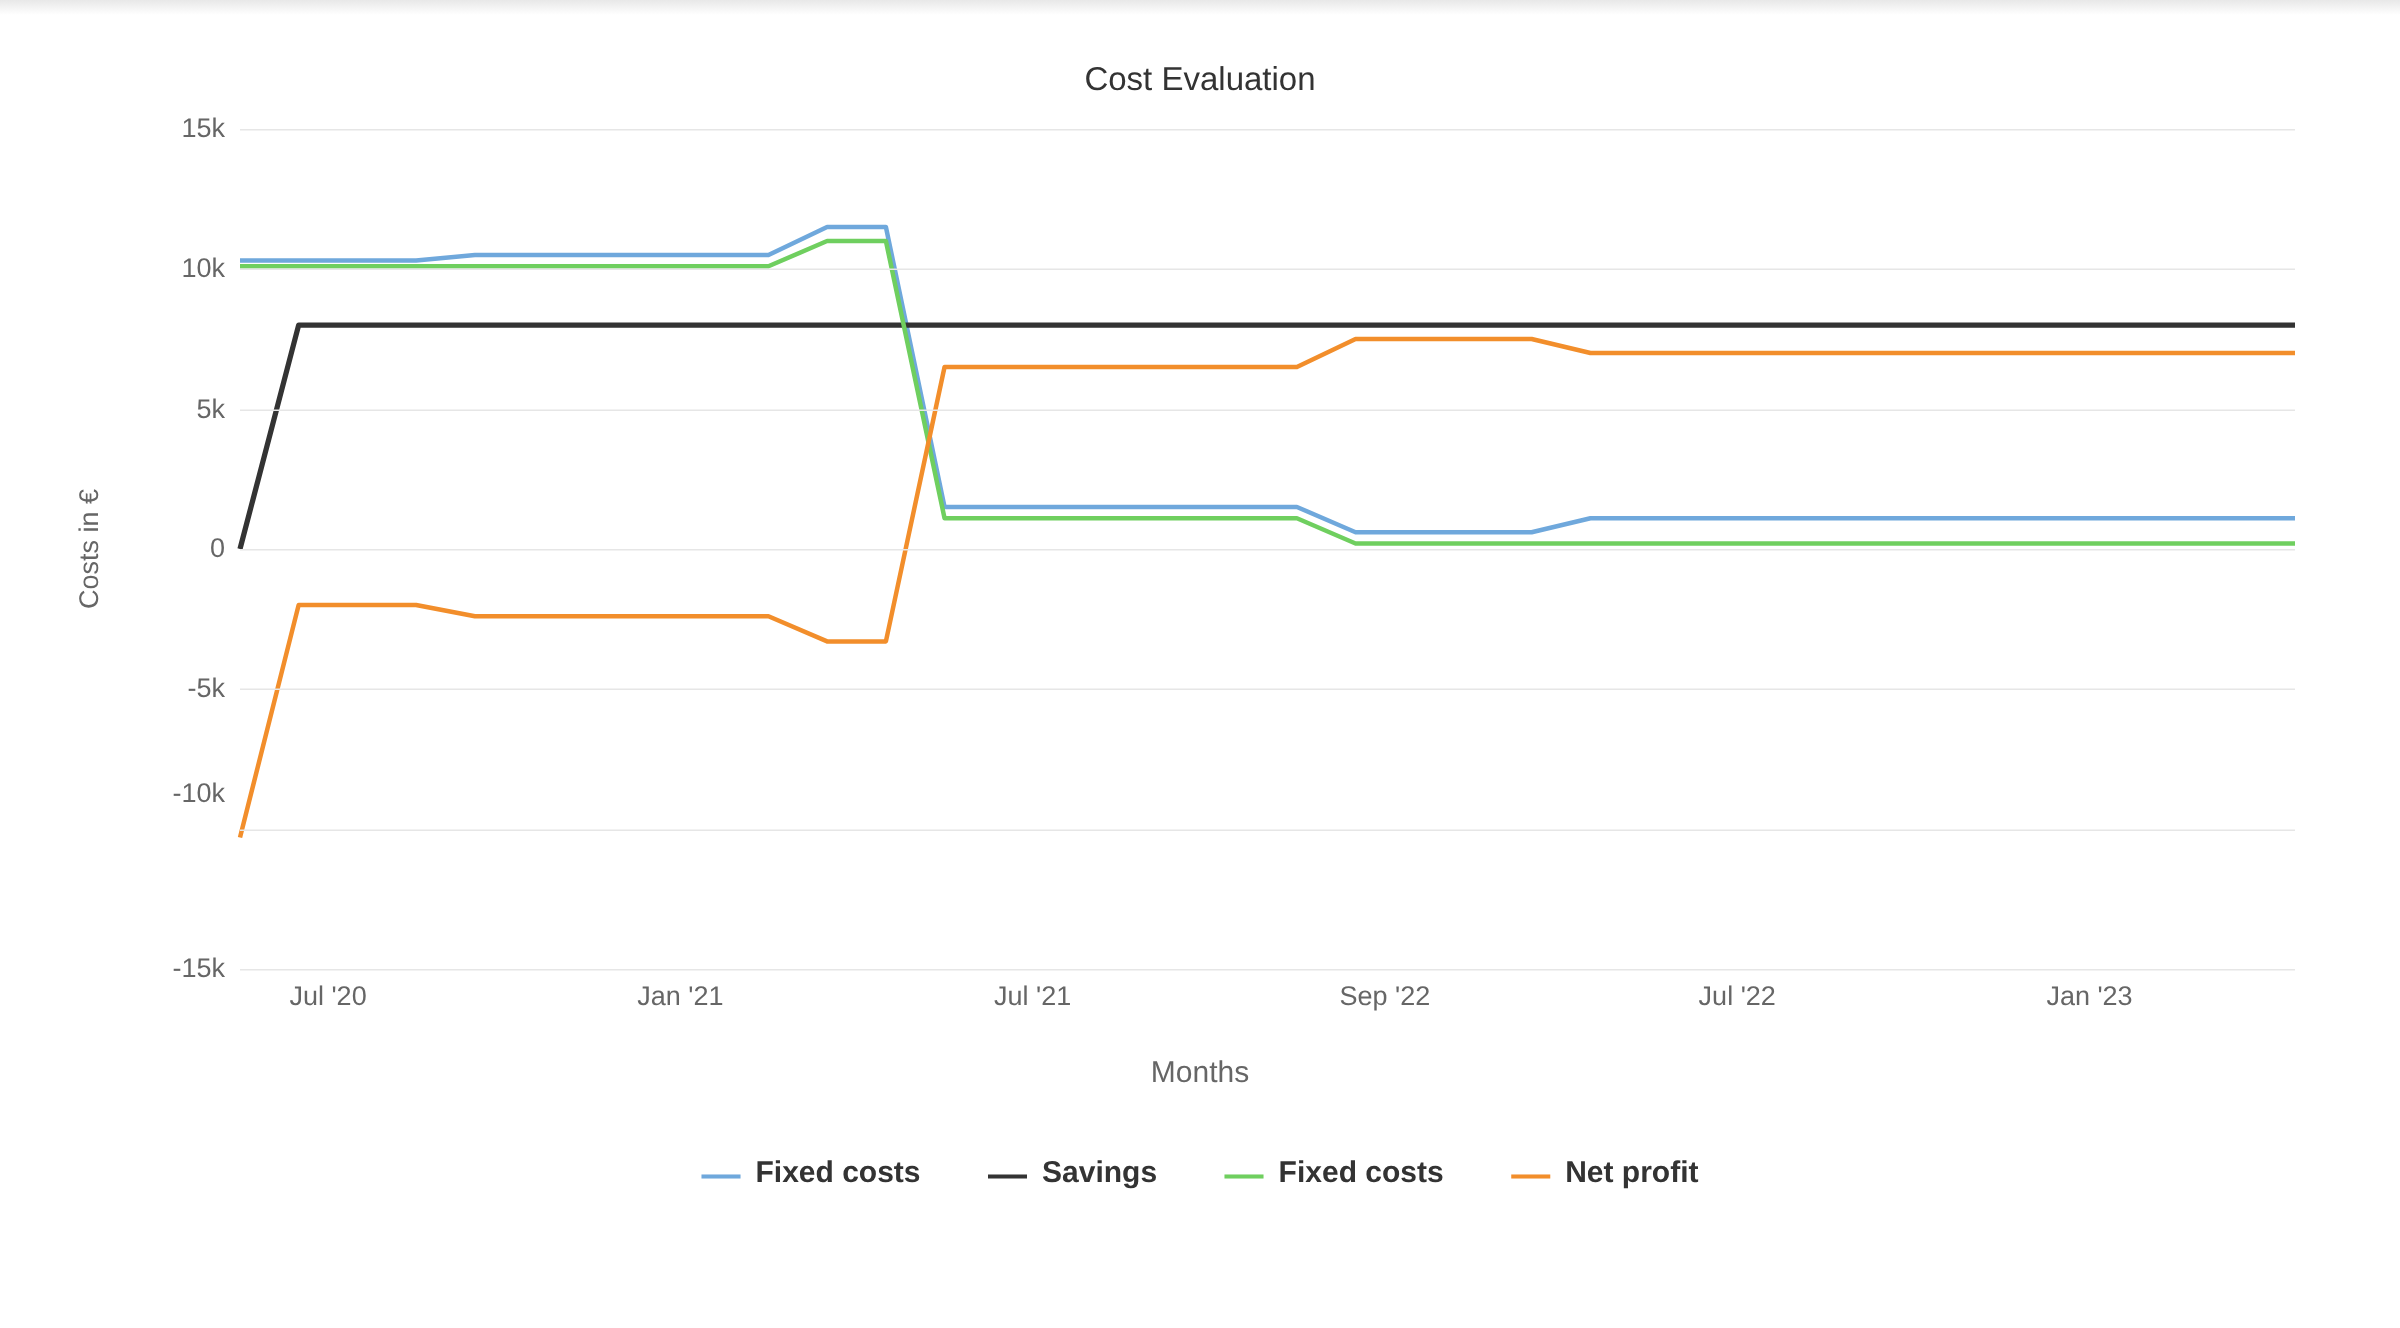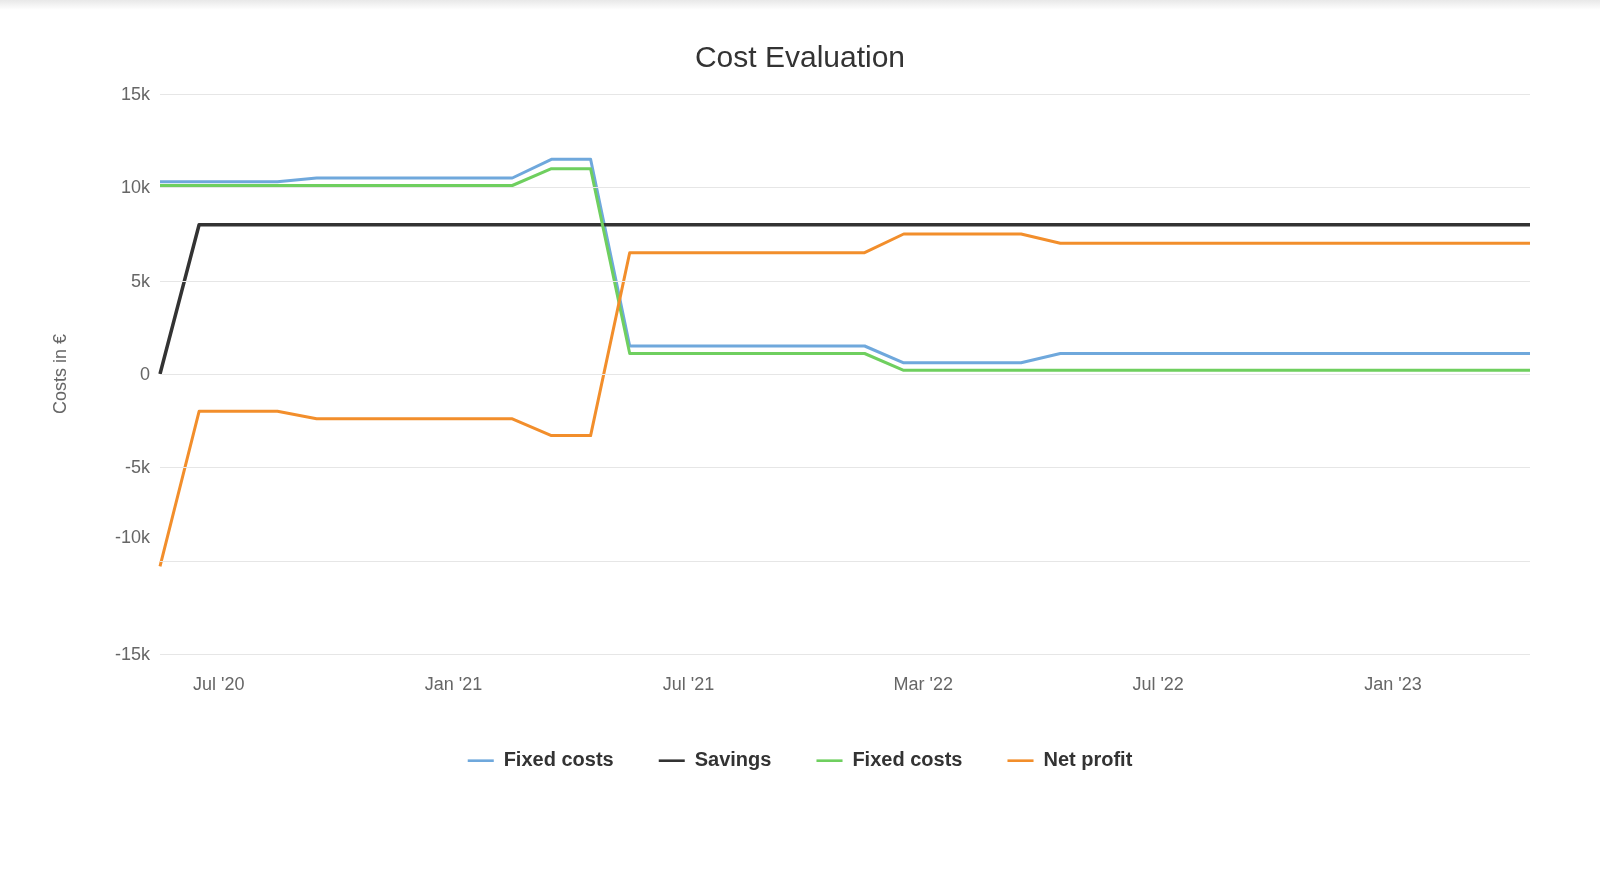--- a/index.html
+++ b/index.html
@@ -1,23 +1,23 @@
 <!DOCTYPE html>
 <html><head>
 <meta charset="utf-8">
 <style>
   html,body{margin:0;padding:0;width:1600px;height:885px;background:#ffffff;font-family:"Segoe UI",Arial,sans-serif;color:#333;}
   .top-shadow{height:10px;background:linear-gradient(to bottom,#e8e8e8,#ffffff);}
-  .chart-title{text-align:center;font-size:30px;color:#333;margin-top:30px;font-weight:400;}
+  .chart-title{text-align:center;font-size:22px;color:#333;margin-top:30px;font-weight:400;}
   .chart-wrap{position:relative;margin:20px 40px 0 40px;}
   .plot{position:relative;height:560px;margin-left:120px;margin-right:30px;}
   .grid-line{position:absolute;left:0;right:0;border-top:1px solid #e6e6e6;}
   .y-tick{position:absolute;left:-55px;width:45px;text-align:right;font-size:18px;color:#666;transform:translateY(-50%);}
   .y-label{position:absolute;left:-100px;top:50%;transform:translate(-50%,-50%) rotate(-90deg);font-size:18px;color:#666;white-space:nowrap;}
-  .x-ticks{position:relative;height:30px;margin-left:120px;margin-right:30px;margin-top:20px;}
+  .x-ticks{position:relative;height:30px;margin-left:120px;margin-right:30px;margin-top:8px;}
   .x-tick{position:absolute;transform:translateX(-50%);font-size:18px;color:#666;white-space:nowrap;}
   .x-label{text-align:center;font-size:20px;color:#666;margin-top:20px;}
   svg.lines{position:absolute;left:0;top:0;width:100%;height:100%;overflow:visible;}
   .legend{display:flex;justify-content:center;gap:45px;margin-top:40px;font-size:20px;font-weight:700;color:#333;}
   .legend-item{display:flex;align-items:center;gap:10px;}
 </style>
 </head>
 <body>
 
 <div class="top-shadow"></div>
@@ -45,24 +45,25 @@
       <div class="y-tick" style="top: 186.667px;">5k</div>
       <div class="grid-line" style="top: 93.3333px;"></div>
       <div class="y-tick" style="top: 93.3333px;">10k</div>
       <div class="grid-line" style="top: 0px;"></div>
       <div class="y-tick" style="top: 0px;">15k</div>
     </div>
   <div class="x-ticks" id="x-ticks">
       <div class="x-tick" style="left: 4.28571%;">Jul '20</div>
       <div class="x-tick" style="left: 21.4286%;">Jan '21</div>
       <div class="x-tick" style="left: 38.5714%;">Jul '21</div>
-      <div class="x-tick" style="left: 55.7143%;">Mar '22</div>
+      <div class="x-tick" style="left: 55.7143%;">Sep '22</div>
       <div class="x-tick" style="left: 72.8571%;">Jul '22</div>
       <div class="x-tick" style="left: 90%;">Jan '23</div>
     </div>
+  <div class="x-label">Months</div>
 </div>
 
 <div class="legend" id="legend">
     <div class="legend-item">
       <span style="color: rgb(111, 168, 220); font-weight: 900; font-size: 26px;">—</span>
       <span>Fixed costs</span>
     </div>
     <div class="legend-item">
       <span style="color: rgb(51, 51, 51); font-weight: 900; font-size: 26px;">—</span>
       <span>Savings</span>

